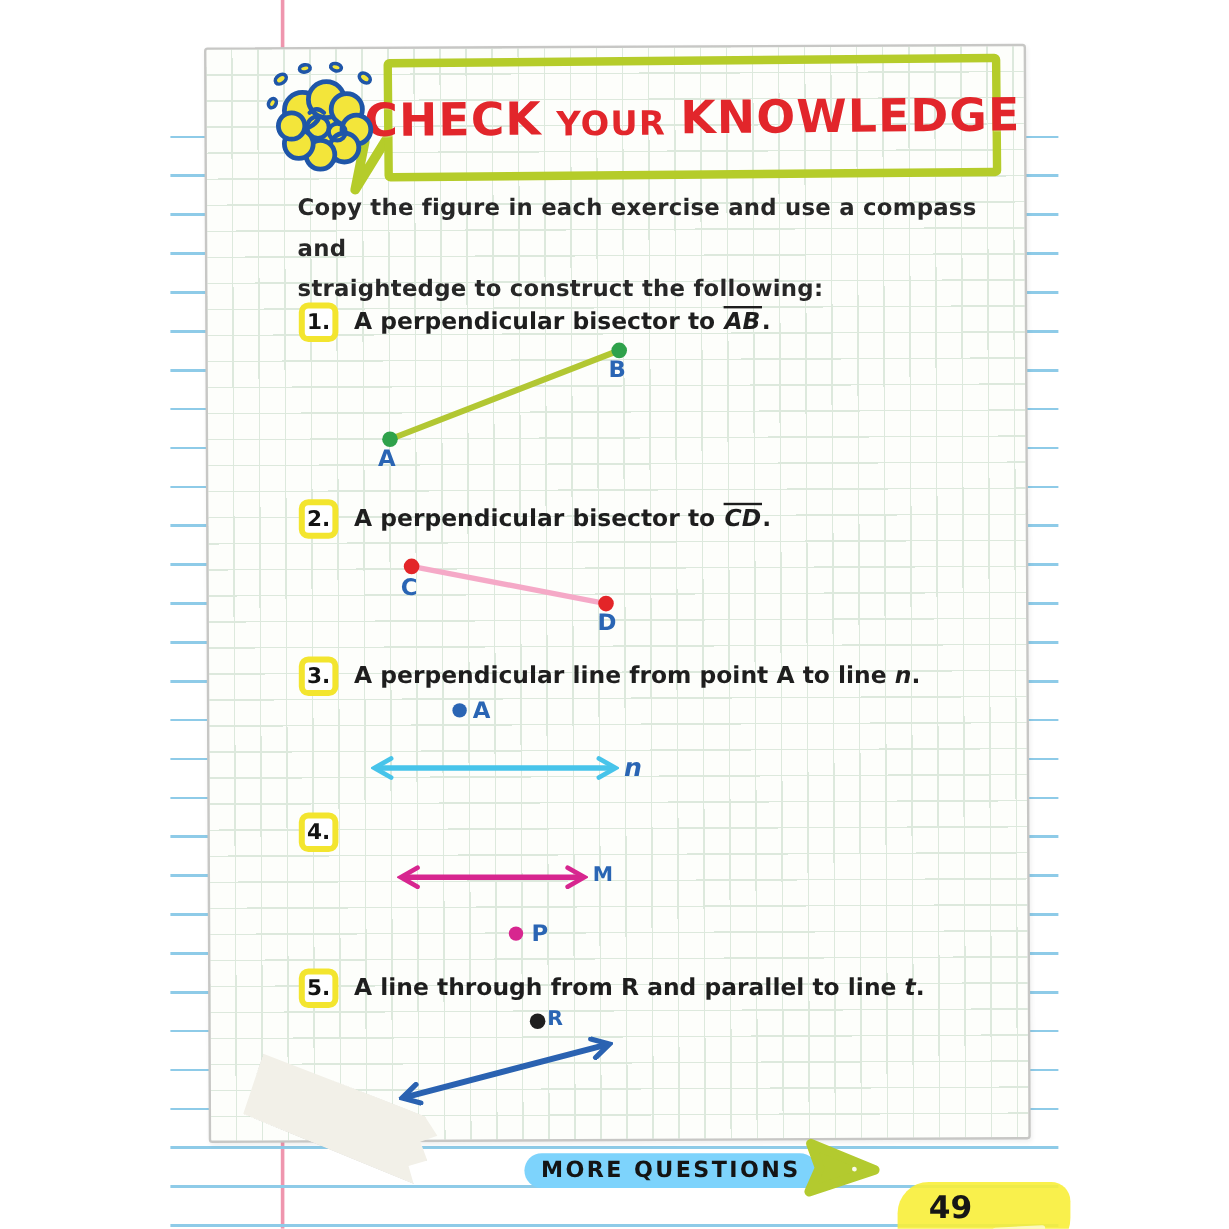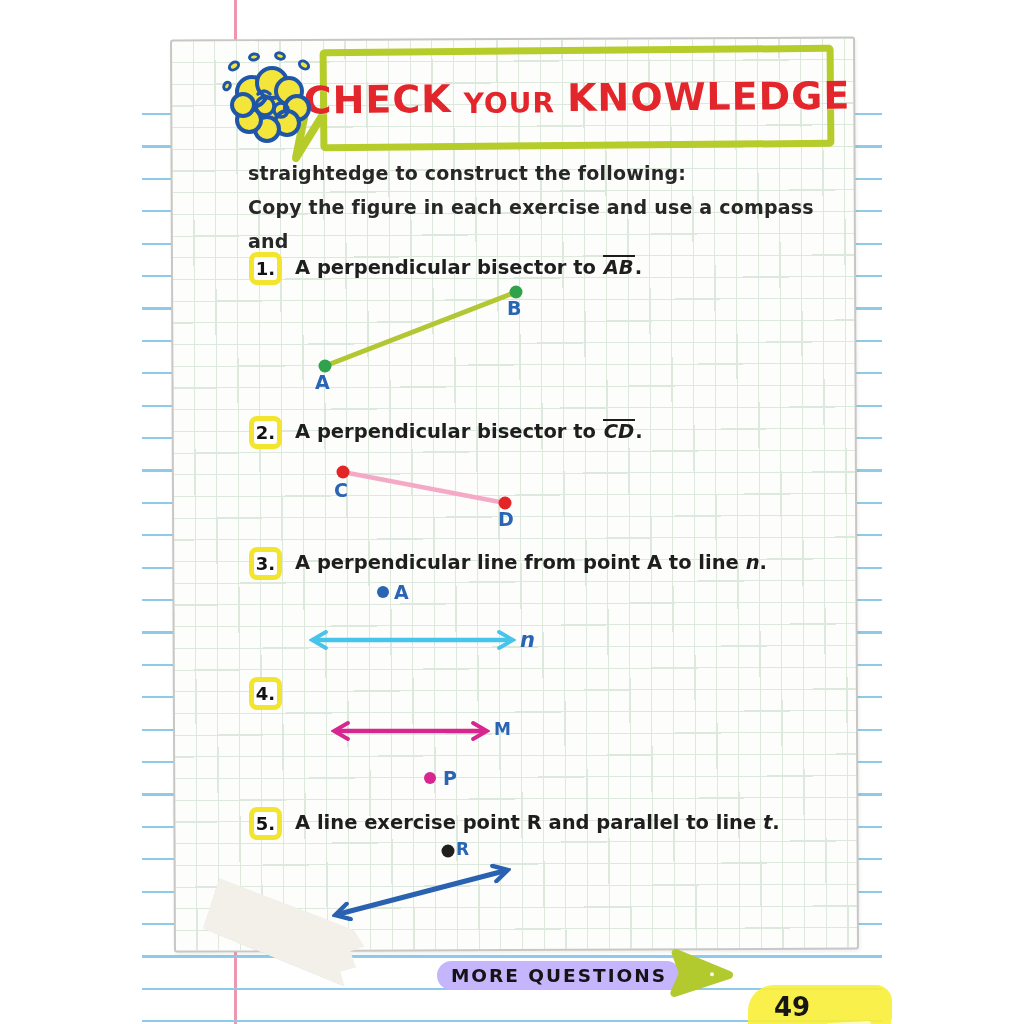--- a/index.html
+++ b/index.html
@@ -44,21 +44,21 @@
   .fig{z-index:3;}
   .pt-label{z-index:3;color:#2a65b4;font-weight:bold;font-size:19px;line-height:1;}
   .line-label-black{z-index:3;color:#222;font-weight:bold;font-style:italic;font-size:22px;line-height:1;}
 
   
   .tape{left:204px;top:904px;width:160px;height:56px;z-index:4;background:#f2f0e8;
     transform:rotate(22deg);box-shadow:0 1px 3px rgba(0,0,0,0.18);
     clip-path:polygon(0 4%,90% 0,100% 20%,93% 38%,100% 60%,92% 78%,98% 100%,2% 98%);}
 
   
-  .more-pill{left:437px;top:961px;width:244px;height:29px;z-index:3;background:#c4b5fd;border-radius:15px;
+  .more-pill{left:437px;top:961px;width:244px;height:29px;z-index:3;background:#7dd3fc;border-radius:15px;
     display:flex;align-items:center;justify-content:center;}
   .more-pill span{font-size:18.5px;font-weight:900;letter-spacing:2px;color:#141414;}
   .more-arrow{left:670px;top:942px;width:66px;height:64px;z-index:3;transform:rotate(2deg);}
   .page-blob{left:748px;top:947px;width:144px;height:60px;z-index:3;background:rgba(248,238,57,0.9);
     border-radius:26px 16px 30px 22px;margin-top:38px;}
   .page-blob::after{content:"";position:absolute;left:12%;bottom:-8px;width:82%;height:20px;
     background:rgba(248,238,57,0.9);border-radius:12px;transform:rotate(-2deg);}
   .page-blob::before{content:"";position:absolute;left:55%;top:62%;width:44px;height:5px;
     background:rgba(255,255,255,0.65);border-radius:3px;transform:rotate(-3deg);}
   .page-num{position:absolute;left:26px;top:7px;font-size:26px;font-weight:900;color:#161616;}
@@ -98,22 +98,22 @@
   <g fill="#f3e53a" stroke="#1f56a8" stroke-width="3">
     <ellipse cx="14" cy="16" rx="5" ry="3.5" transform="rotate(-35 14 16)"></ellipse>
     <ellipse cx="34" cy="7" rx="4.5" ry="3" transform="rotate(-10 34 7)"></ellipse>
     <ellipse cx="60" cy="6" rx="4.5" ry="3" transform="rotate(15 60 6)"></ellipse>
     <ellipse cx="84" cy="15" rx="5" ry="3.5" transform="rotate(35 84 15)"></ellipse>
     <ellipse cx="7" cy="36" rx="4" ry="3" transform="rotate(-60 7 36)"></ellipse>
   </g>
 </svg>
 
 <div class="abs instructions">
+  <div>Copy the figure in each exercise and use a compass and</div>
   <div>straightedge to construct the following:</div>
-  <div>Copy the figure in each exercise and use a compass and</div>
 </div>
 
 <div class="abs ex-row" style="left:249px;top:252px;">
   <span class="badge">1.</span>
   <span class="ex-text"><span>A perpendicular bisector to </span><span class="overline-var">AB</span><span>.</span></span>
 </div>
 <svg class="abs fig" style="left:310px;top:282px;" width="215" height="105">
   <line x1="15" y1="84" x2="206" y2="10" stroke="#b2c733" stroke-width="5" stroke-linecap="round"></line>
   <circle cx="15" cy="84" r="6.5" fill="#2fa24b"></circle>
   <circle cx="206" cy="10" r="6.5" fill="#2fa24b"></circle>
@@ -159,21 +159,21 @@
     </marker>
   </defs>
   <line x1="18" y1="16" x2="163" y2="16" stroke="#d7268f" stroke-width="4.5" stroke-linecap="round" marker-start="url(#ah4)" marker-end="url(#ah4)"></line>
   <circle cx="110" cy="63" r="6" fill="#d7268f"></circle>
 </svg>
 <div class="abs pt-label" style="left:494px;top:721px;font-size:17px;">M</div>
 <div class="abs pt-label" style="left:443px;top:769px;">P</div>
 
 <div class="abs ex-row" style="left:249px;top:807px;">
   <span class="badge">5.</span>
-  <span class="ex-text"><span>A line exercise point R and parallel to line </span><span class="mvar">t</span><span>.</span></span>
+  <span class="ex-text"><span>A line through from R and parallel to line </span><span class="mvar">t</span><span>.</span></span>
 </div>
 <svg class="abs fig" style="left:315px;top:840px;" width="205" height="92">
   <defs>
     <marker id="ah5" viewBox="0 0 10 10" refX="6.5" refY="5" markerWidth="4" markerHeight="4" orient="auto-start-reverse">
       <path d="M1.5 1 L8.5 5 L1.5 9" fill="none" stroke="#2a62b1" stroke-width="2.2" stroke-linecap="round"></path>
     </marker>
   </defs>
   <circle cx="133" cy="11" r="6.5" fill="#1f1f1f"></circle>
   <line x1="24" y1="74" x2="189" y2="31" stroke="#2a62b1" stroke-width="5" stroke-linecap="round" marker-start="url(#ah5)" marker-end="url(#ah5)"></line>
 </svg>

